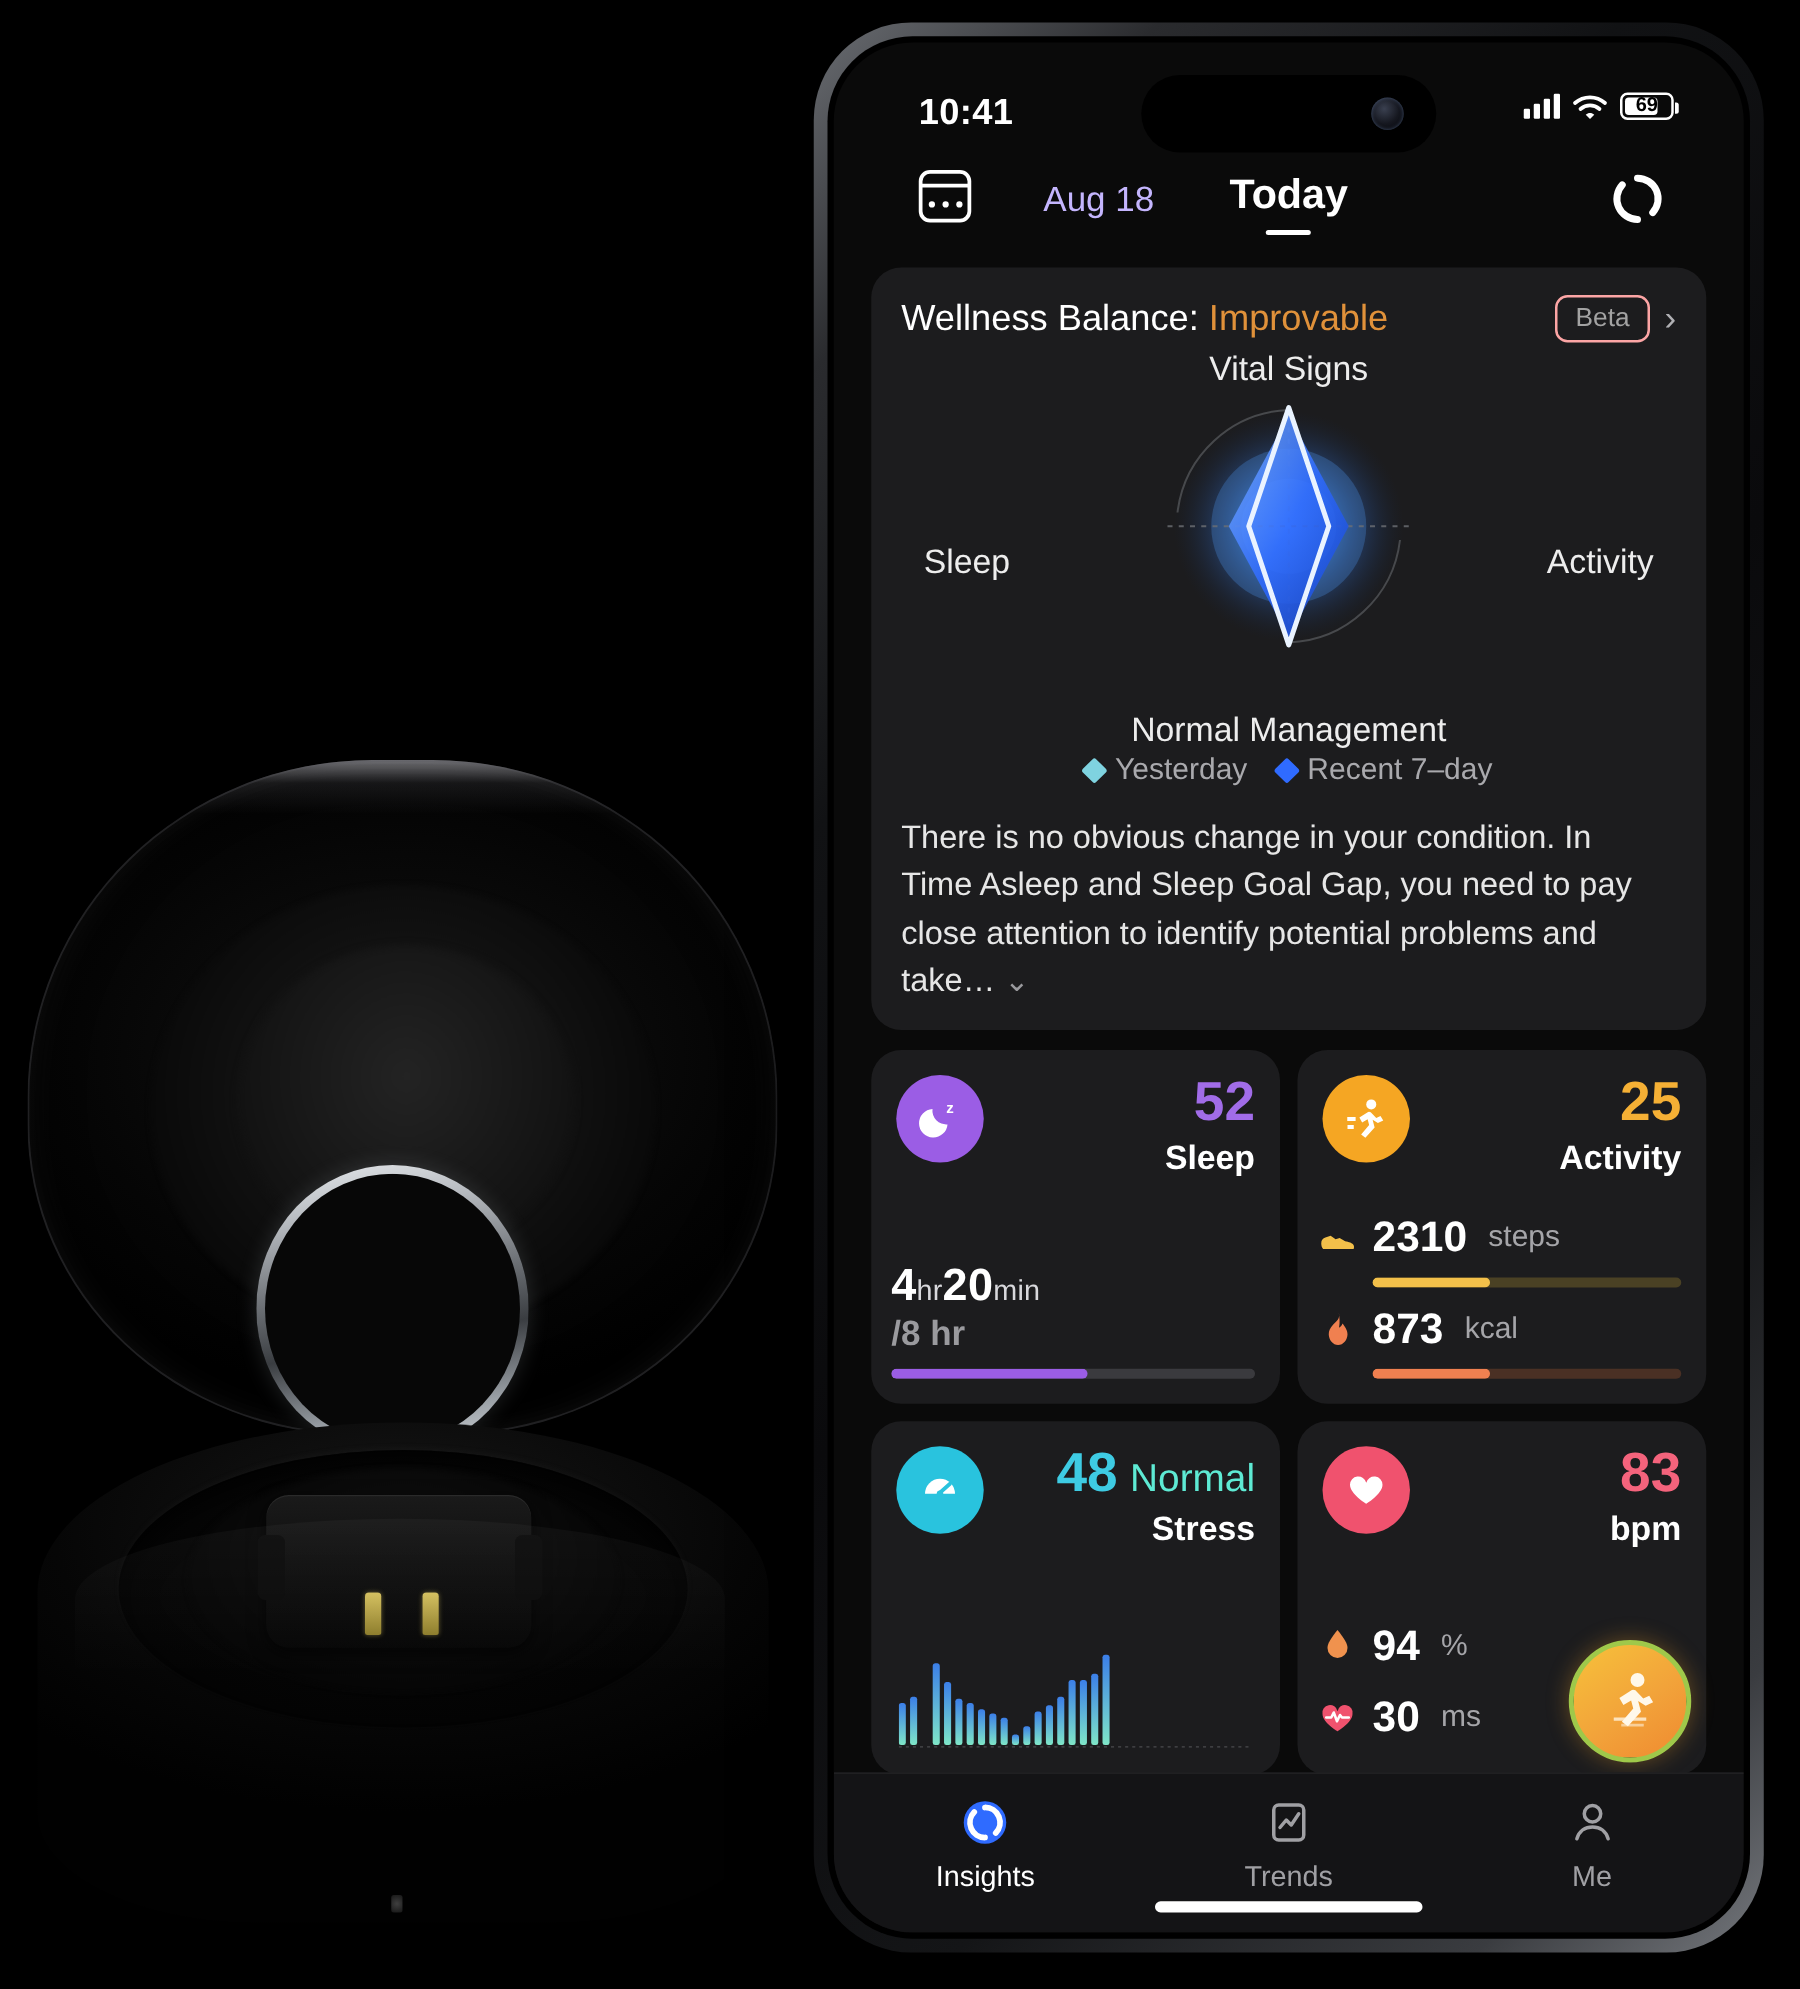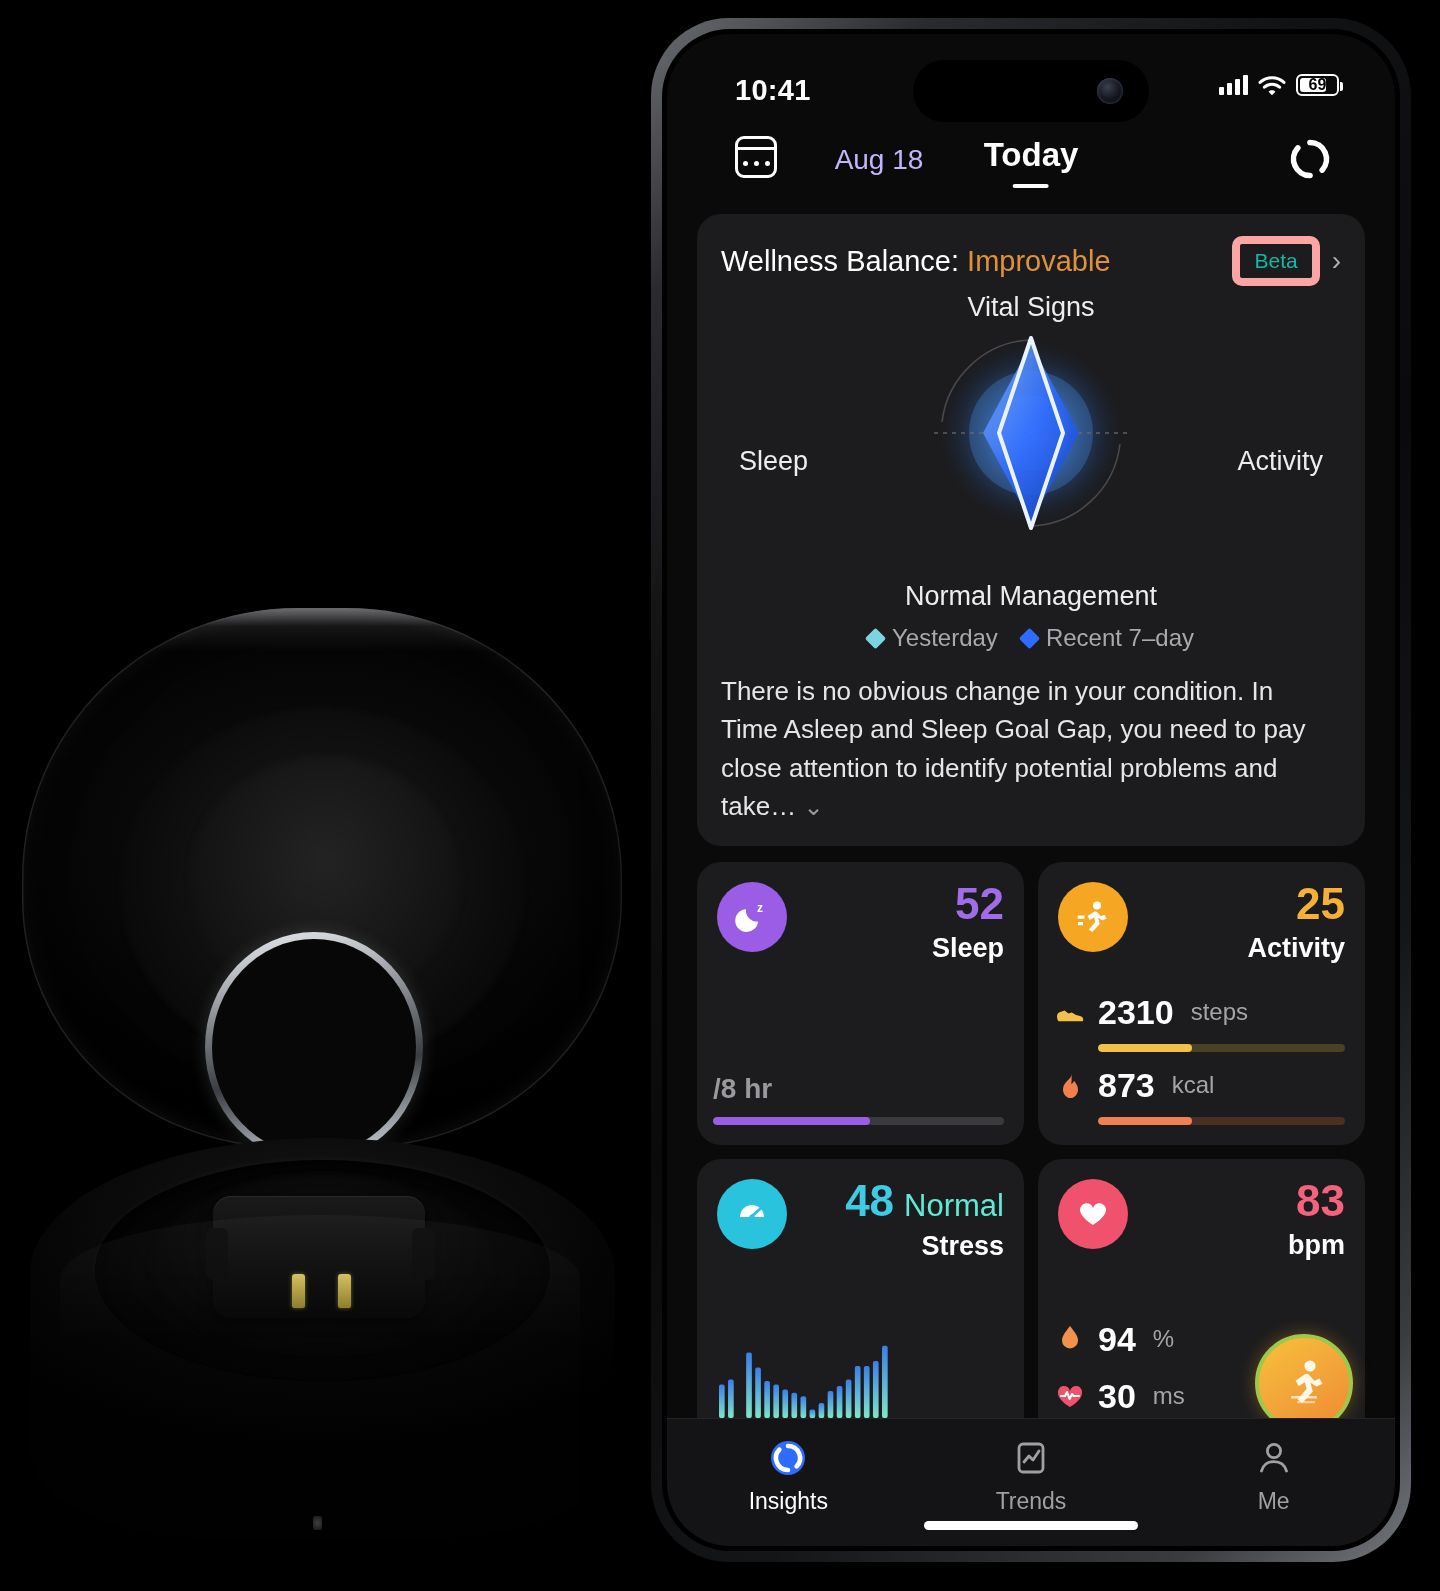--- a/index.html
+++ b/index.html
@@ -150,31 +150,31 @@
   
   .body { position:absolute; left:0; right:0; top: 180px; bottom: 128px; padding: 0 30px; }
 
   .card { background: #1c1c1e; border-radius: 24px; }
 
   
   .wellness { padding: 22px 24px 20px; }
   .wb-head { display:flex; align-items:center; }
   .wb-title { font-size: 29px; color:#fff; font-weight: 500; }
   .wb-title b { color:#e0913a; font-weight: 500; }
-  .beta { margin-left:auto; border: 8px solid #fca5a5; color:#14b8a6; font-size: 21px; border-radius: 10px; padding: 5px 14px; }
+  .beta { margin-left:auto; border: 2px solid #fca5a5; color:#a3a3a3; font-size: 21px; border-radius: 10px; padding: 5px 14px; }
   .chev-r { margin-left: 12px; color:#b0b0b4; font-size: 28px; line-height: 1; }
 
   .radar-wrap { position:relative; height: 320px; margin-top: 6px; }
   .vital-label { position:absolute; left:0; right:0; top: 0; text-align:center; color:#ededed; font-size: 27px; }
   .stress-label { position:absolute; left:0; right:0; bottom: 0; text-align:center; color:#ededed; font-size: 27px; }
   .sleep-label { position:absolute; left: 18px; top: 154px; color:#ededed; font-size: 27px; }
   .activity-label { position:absolute; right: 18px; top: 154px; color:#ededed; font-size: 27px; }
   .radar-svg { position:absolute; left: 50%; transform: translateX(-50%); top: 26px; width: 230px; height: 230px; }
 
-  .legend { display:flex; justify-content:center; align-items:center; gap: 24px; margin-top: 12px; }
+  .legend { display:flex; justify-content:center; align-items:center; gap: 24px; margin-top: 2px; }
   .legend div { display:flex; align-items:center; gap: 9px; color:#a9a9ad; font-size: 24px; }
   .lg-d { width: 15px; height: 15px; transform: rotate(45deg); border-radius: 2px; }
 
   .summary { color:#e6e6e6; font-size: 26px; line-height: 1.48; margin-top: 20px; position:relative; padding-right: 6px; }
   .summary .chev { color:#9a9a9e; font-size: 24px; }
 
   
   .grid { display:grid; grid-template-columns: 1fr 1fr; gap: 14px; margin-top: 16px; }
   .m-card { position:relative; background:#1c1c1e; border-radius: 24px; padding: 20px 20px 22px; height: 283px; }
   .m-top { display:flex; align-items:flex-start; }
@@ -363,20 +363,23 @@
                       <path d="M26 24.5A11 11 0 0 1 14 12.2 11.4 11.4 0 1 0 26 24.5z" fill="#fff"></path>
                       <text x="25" y="15" font-size="12" font-weight="700" fill="#fff" font-family="Liberation Sans">z</text>
                     </svg>
             </div>
             <div class="m-right">
               <div class="m-score" style="color:#a16ce8">52</div>
               <div class="m-name">Sleep</div>
             </div>
           </div>
           <div class="m-bottom">
+            <div class="sleep-dur">
+              <span>4</span><em>hr</em><span>20</span><em>min</em>
+            </div>
             <div class="sleep-goal">/8 hr</div>
             <div class="bar">
                     <i style="width:54%;background:#9b5de5"></i>
                   </div>
           </div>
         </div>
 
         <div class="m-card">
           <div class="m-top">
             <div class="m-icon" style="background:#f5a623">

